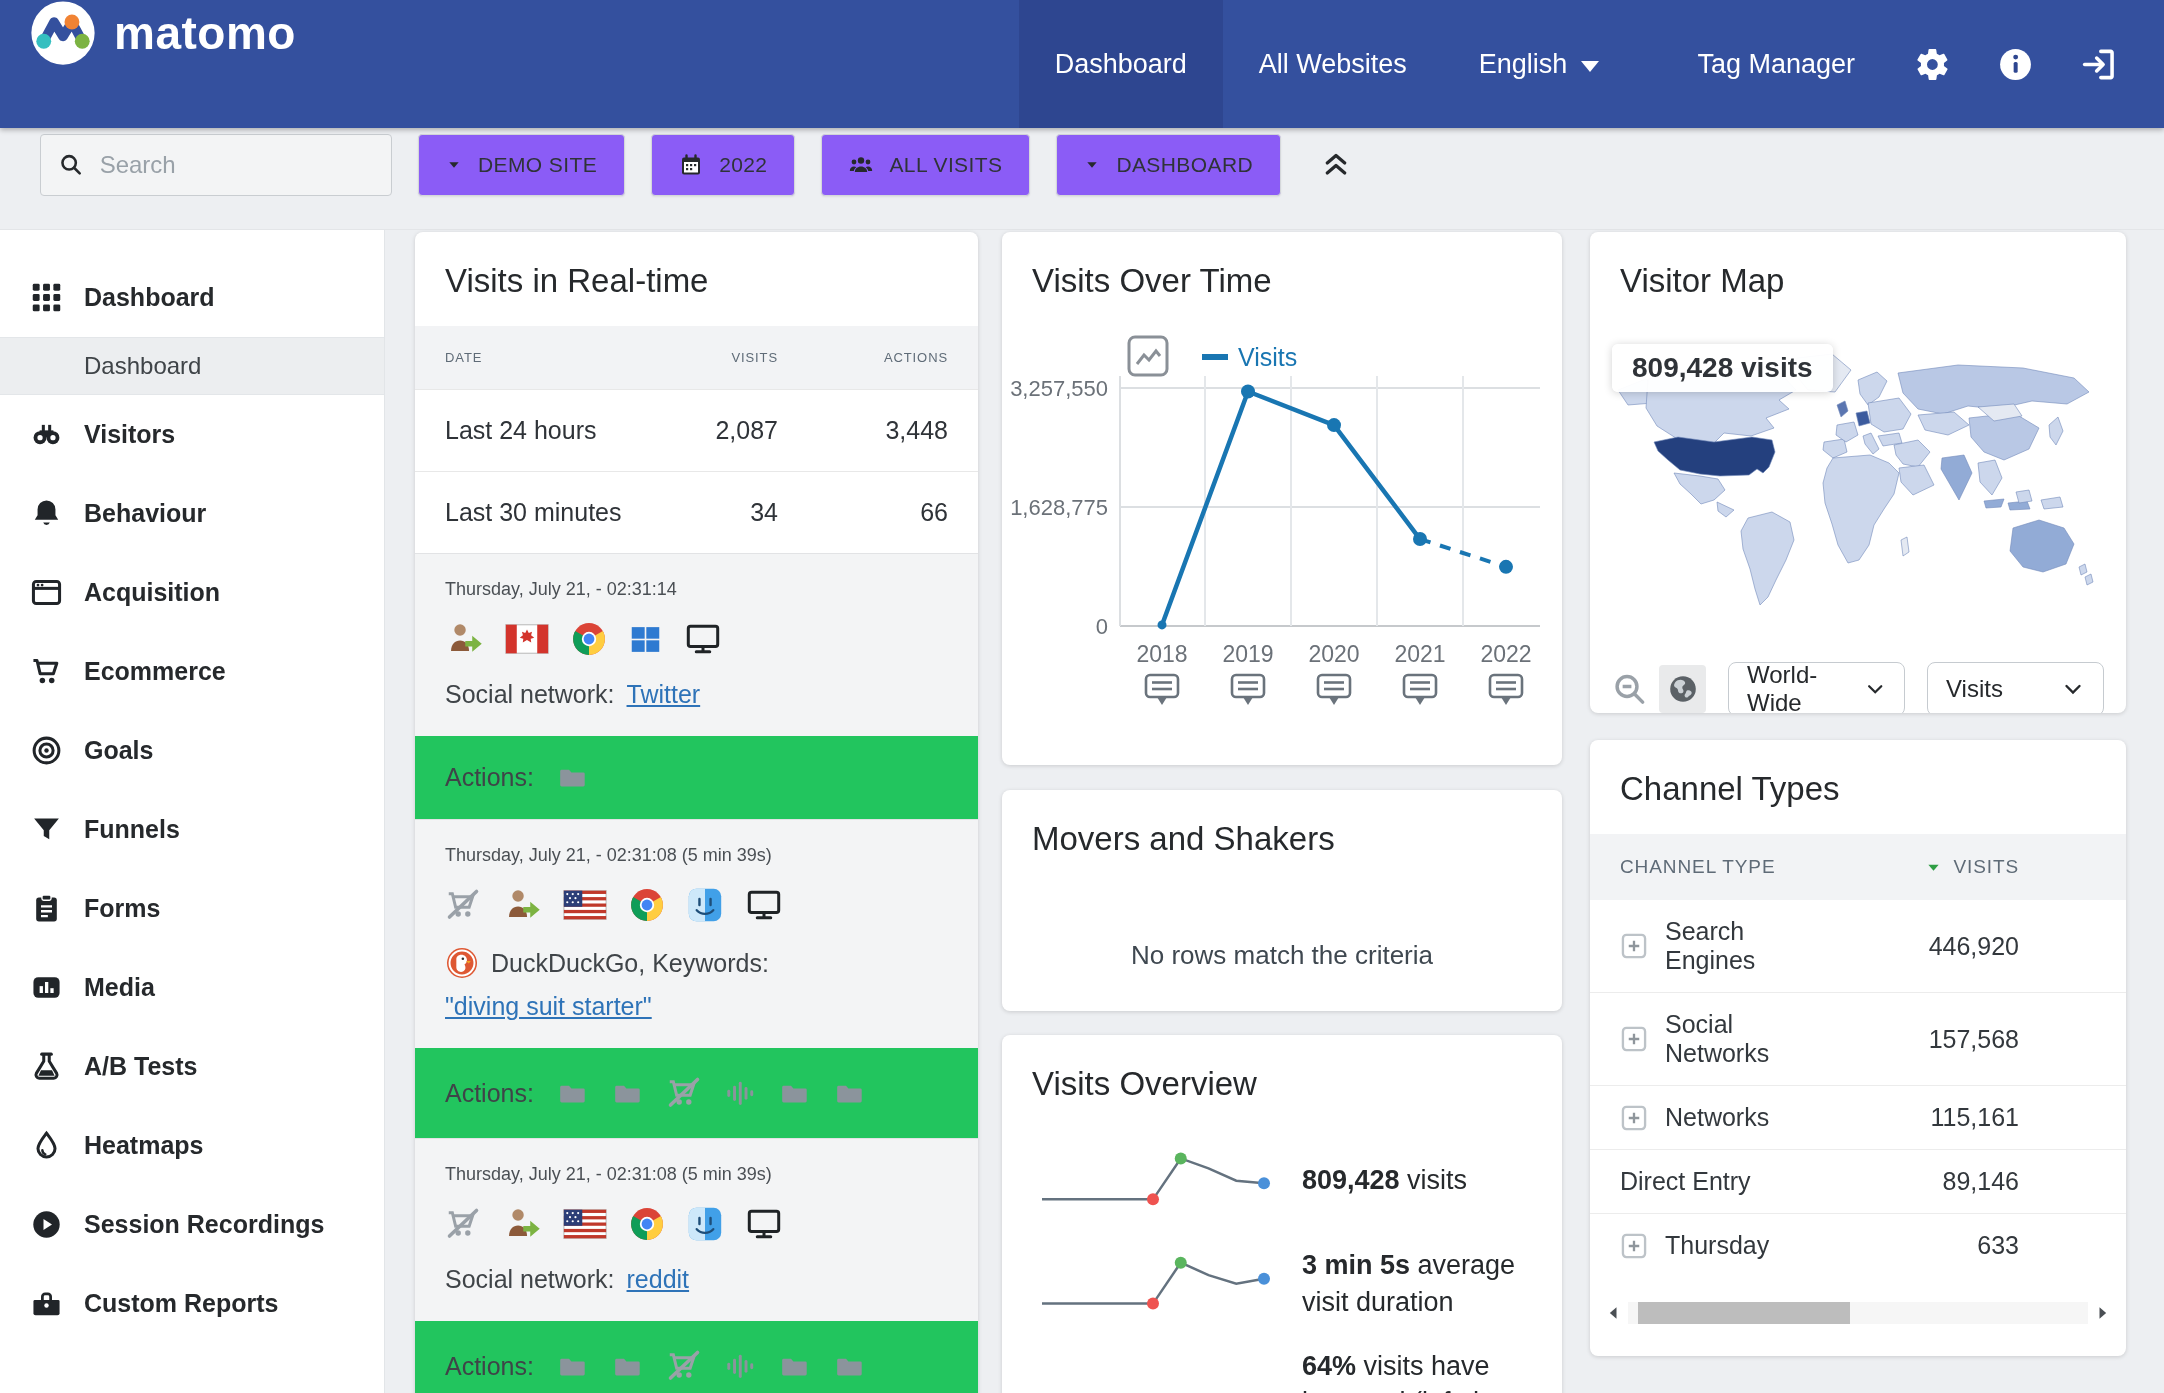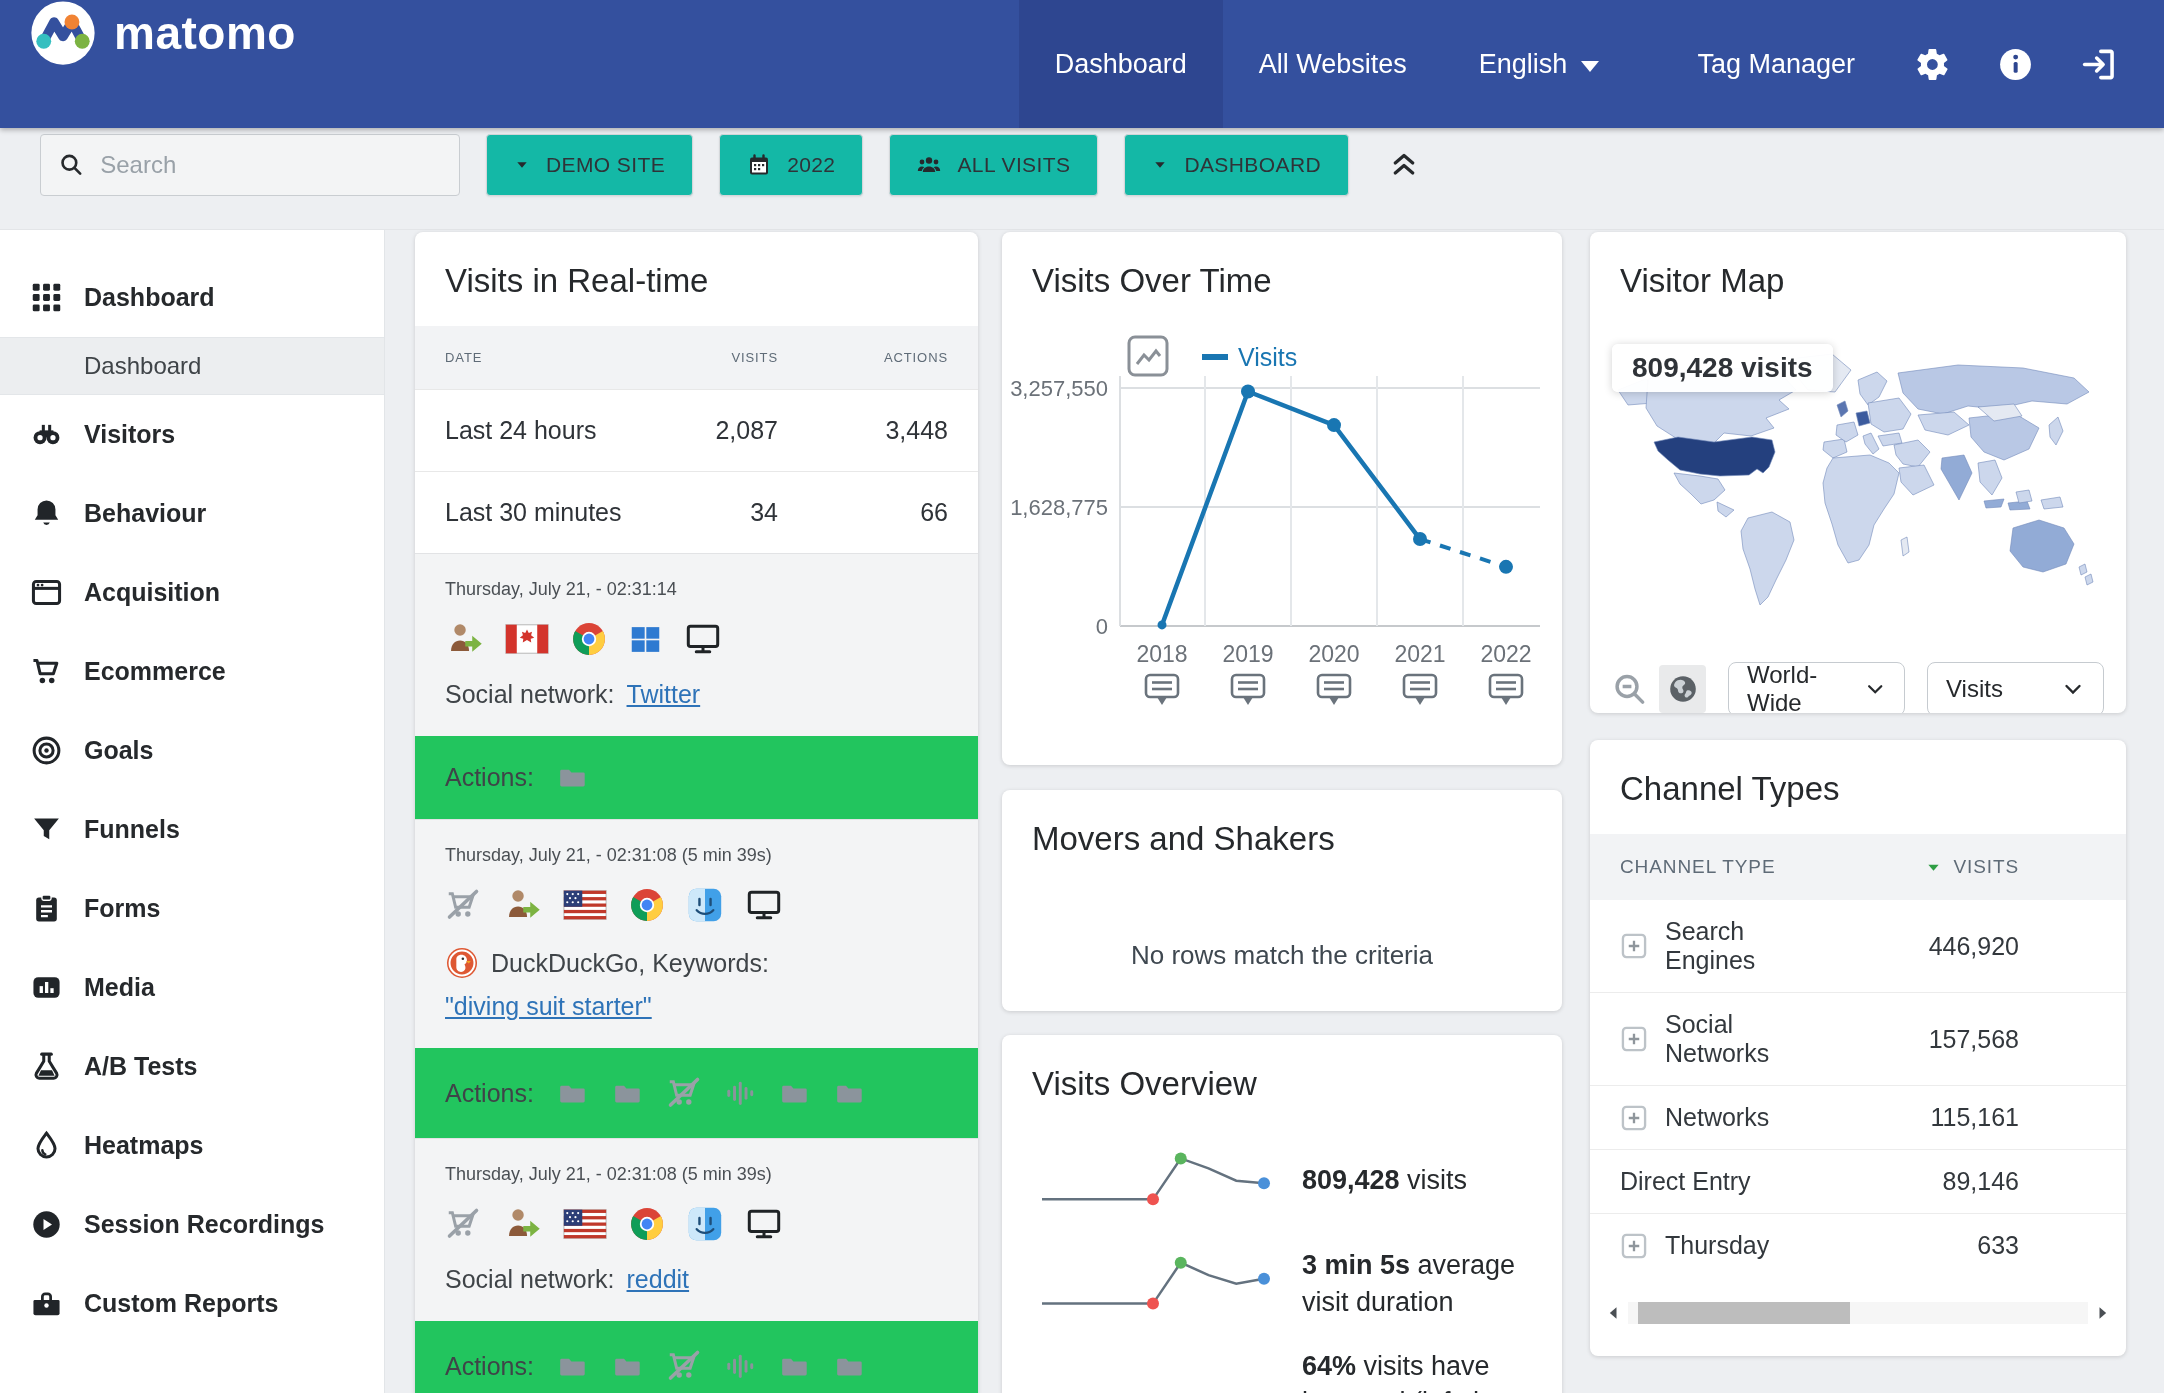--- a/index.html
+++ b/index.html
@@ -23,26 +23,26 @@
   .nav-item{display:flex;align-items:center;gap:14px;padding:0 36px;color:#fff;font-size:27px;cursor:pointer;white-space:nowrap}
   .nav-item.selected{background:var(--brand-blue-dark)}
   .nav-item.gap{margin-left:26px}
   .nav-caret{width:0;height:0;border-left:9px solid transparent;border-right:9px solid transparent;border-top:11px solid #fff;margin-top:5px}
   .nav-iconbtn{display:flex;align-items:center;padding:0 23px;cursor:pointer}
   .nav-iconbtn .icn{width:37px;height:37px}
 
   
   .toolbar{position:absolute;top:100px;left:0;right:0;height:130px;background:#EDEFF2;
            display:flex;align-items:center;padding-left:40px;border-bottom:1px solid rgba(0,0,0,.04)}
-  .search-box{width:420px;height:62px;background:#F3F4F5;border:1px solid #C9CDD1;border-radius:4px;
+  .search-box{width:352px;height:62px;background:#F3F4F5;border:1px solid #C9CDD1;border-radius:4px;
               display:flex;align-items:center;padding:0 18px;gap:15px}
   .search-box .icn{width:27px;height:27px}
   .search-box input{border:none;background:transparent;outline:none;font-size:24px;color:#333;width:100%;font-family:inherit}
   .search-box input::placeholder{color:#99A1A8}
-  .tb-btn{height:62px;margin-left:26px;background:#14b8a6;border:1px solid #D4D7DA;border-radius:4px;
+  .tb-btn{height:62px;margin-left:26px;background:#8b5cf6;border:1px solid #D4D7DA;border-radius:4px;
           box-shadow:0 1px 2px rgba(0,0,0,.08);display:flex;align-items:center;gap:16px;padding:0 27px;
           font-size:21px;color:#2F3338;letter-spacing:.4px;cursor:pointer;font-family:inherit;white-space:nowrap}
   .tb-btn .icn{width:24px;height:24px}
   .tb-btn .icn.small{width:16px;height:16px}
   .collapse-btn{margin-left:34px;background:none;border:none;cursor:pointer;padding:6px}
   .collapse-btn .icn{width:30px;height:30px}
 
   
   .sidebar{position:absolute;top:230px;left:0;width:385px;bottom:0;background:#fff;
            border-right:1px solid #E2E5E8;padding-top:28px}

